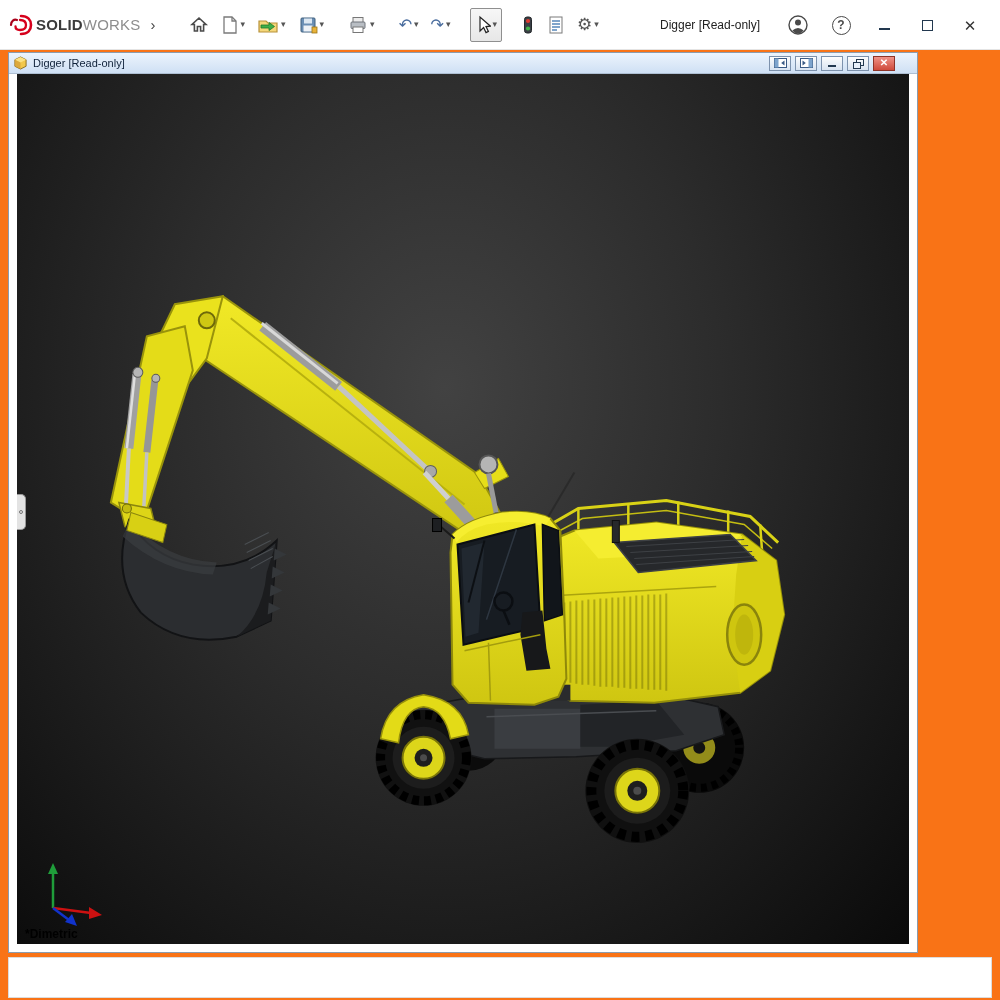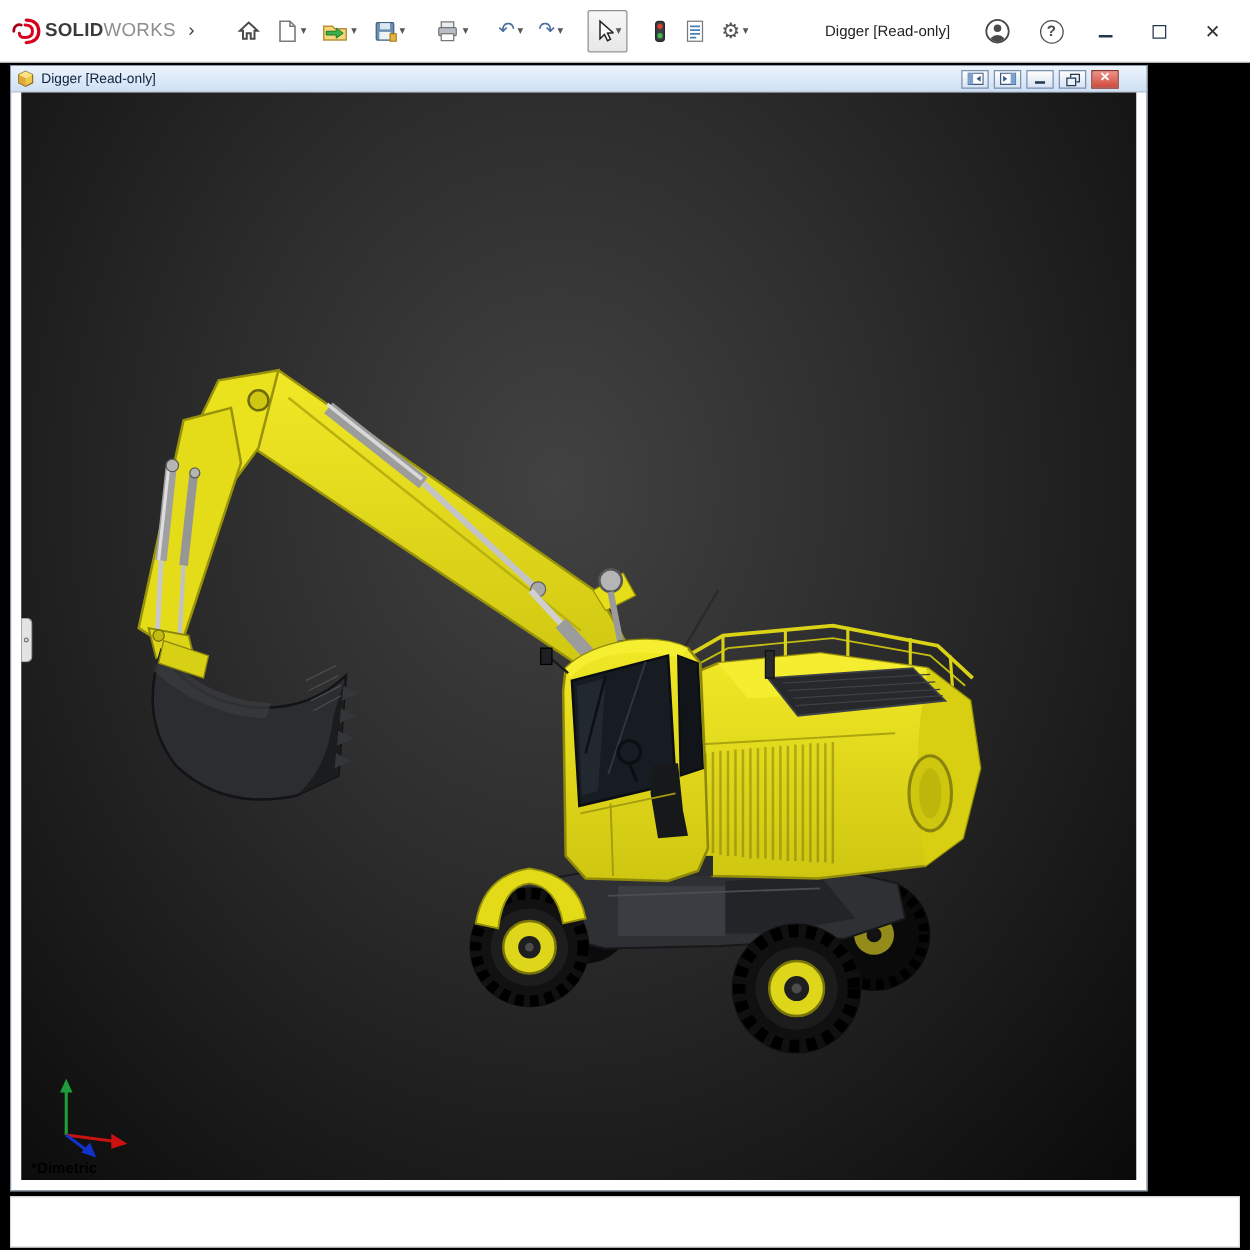--- a/index.html
+++ b/index.html
@@ -1,19 +1,19 @@
 <!DOCTYPE html>
 <html><head>
 <meta charset="utf-8">
 <style>
   * { margin:0; padding:0; box-sizing:border-box; }
   html,body { width:1000px; height:1000px; }
   body { font-family:"Liberation Sans", sans-serif; background:#ffffff; }
 
-  .app { position:relative; width:1000px; height:1000px; background:#000000; overflow:hidden; }
+  .app { position:relative; width:1000px; height:1000px; background:#f97316; overflow:hidden; }
 
   
   .titlebar { position:absolute; left:0; top:0; width:1000px; height:50px; background:#fff;
               border-bottom:1px solid #e4e4e4; display:flex; align-items:center; }
   .brand { display:flex; align-items:center; padding-left:8px; }
   .brand-text { font-size:15px; letter-spacing:.2px; margin-left:2px; }
   .brand-solid { font-weight:bold; color:#3b3b3b; }
   .brand-works { color:#8d8d8d; }
   .logo-expand { color:#444; font-size:15px; margin-left:10px; }
 

